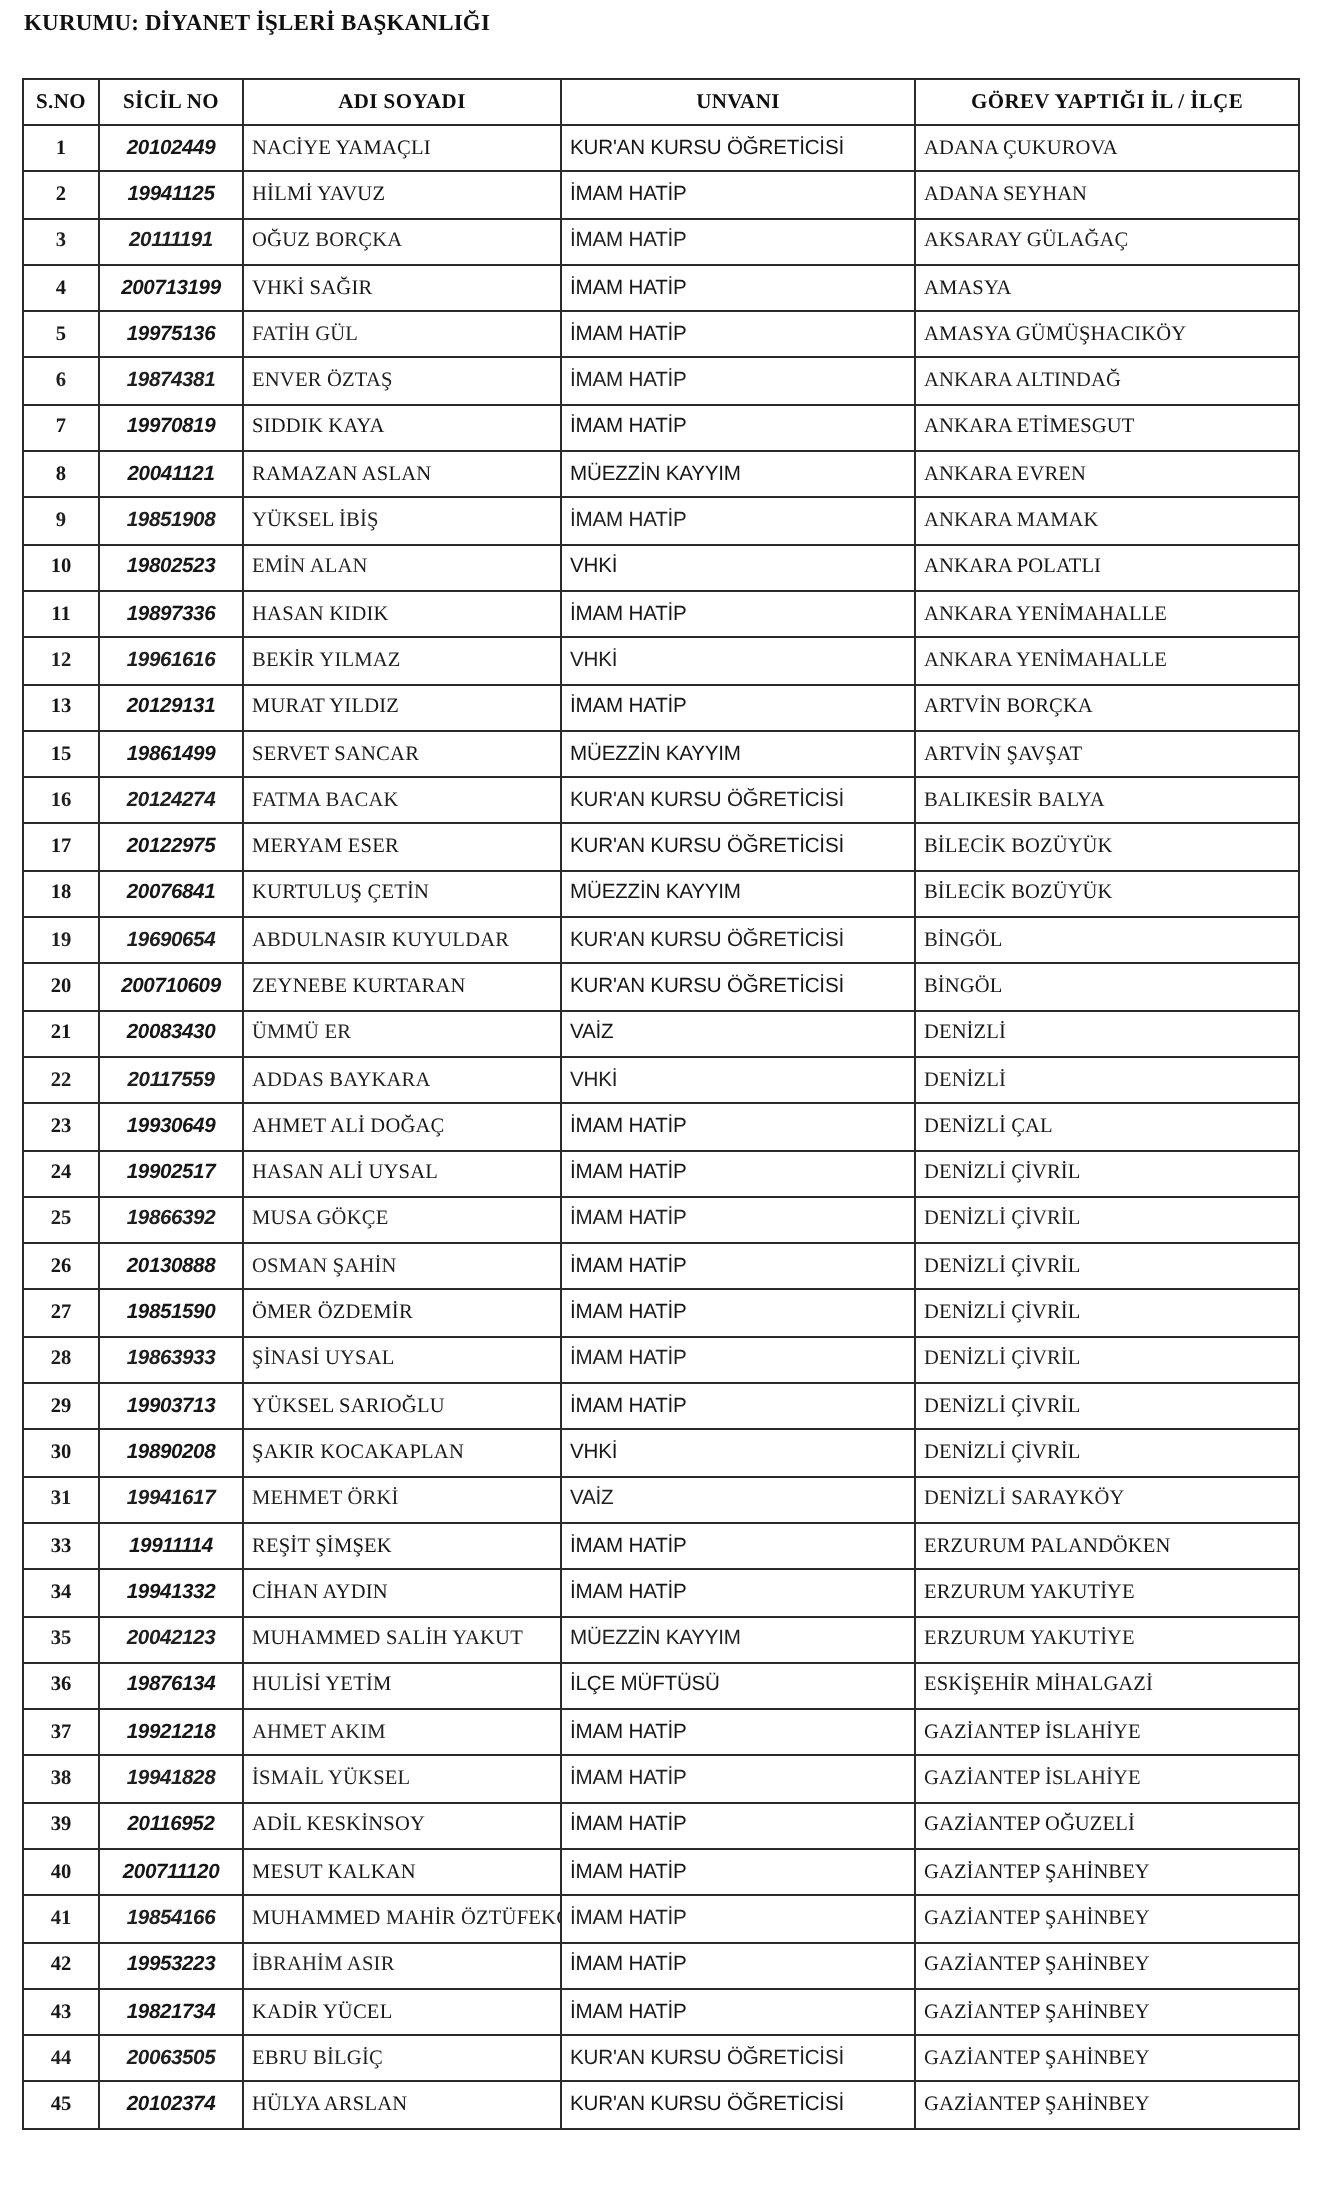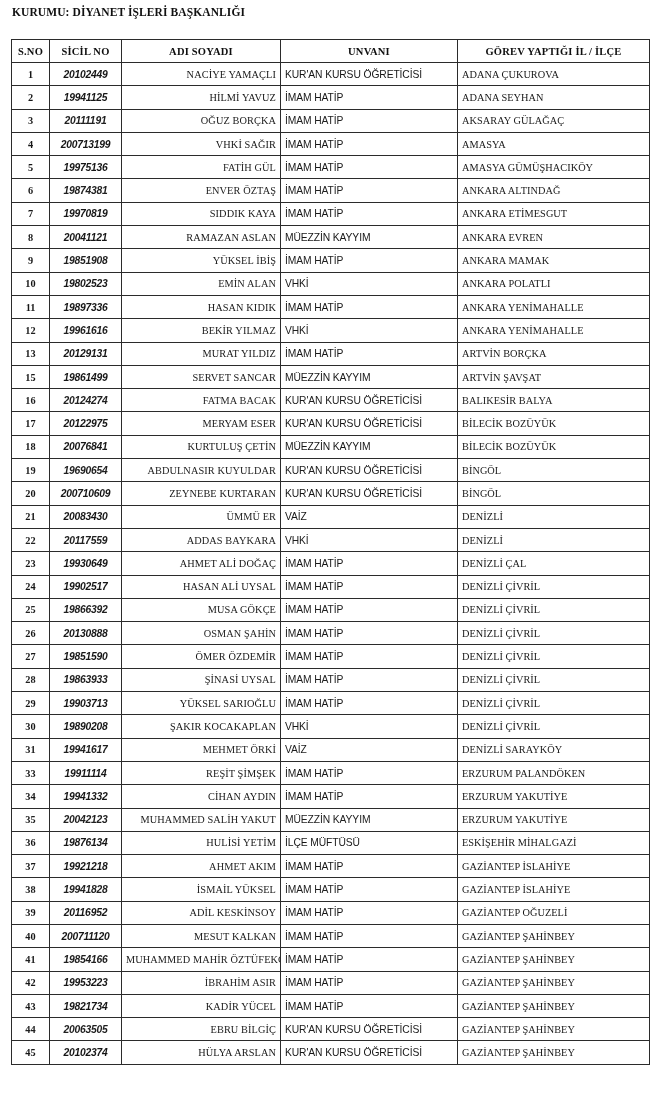--- a/index.html
+++ b/index.html
@@ -83,21 +83,20 @@
     font-family: "Liberation Sans", sans-serif;
     font-weight: bold;
     font-size: 10.2px;
     letter-spacing: -0.2px;
     font-style: italic;
   }
   td.cell-ad {
     font-family: "Liberation Serif", serif;
     font-size: 10.4px;
     letter-spacing: 0.1px;
-    text-align: right;
   }
   td.cell-unvan {
     font-family: Liberation Sans, sans-serif;
     font-size: 10.2px;
     font-weight: 500;
     letter-spacing: -0.1px;
   }
   td.cell-gorev {
     font-family: "Liberation Serif", serif;
     font-size: 9.9px;

